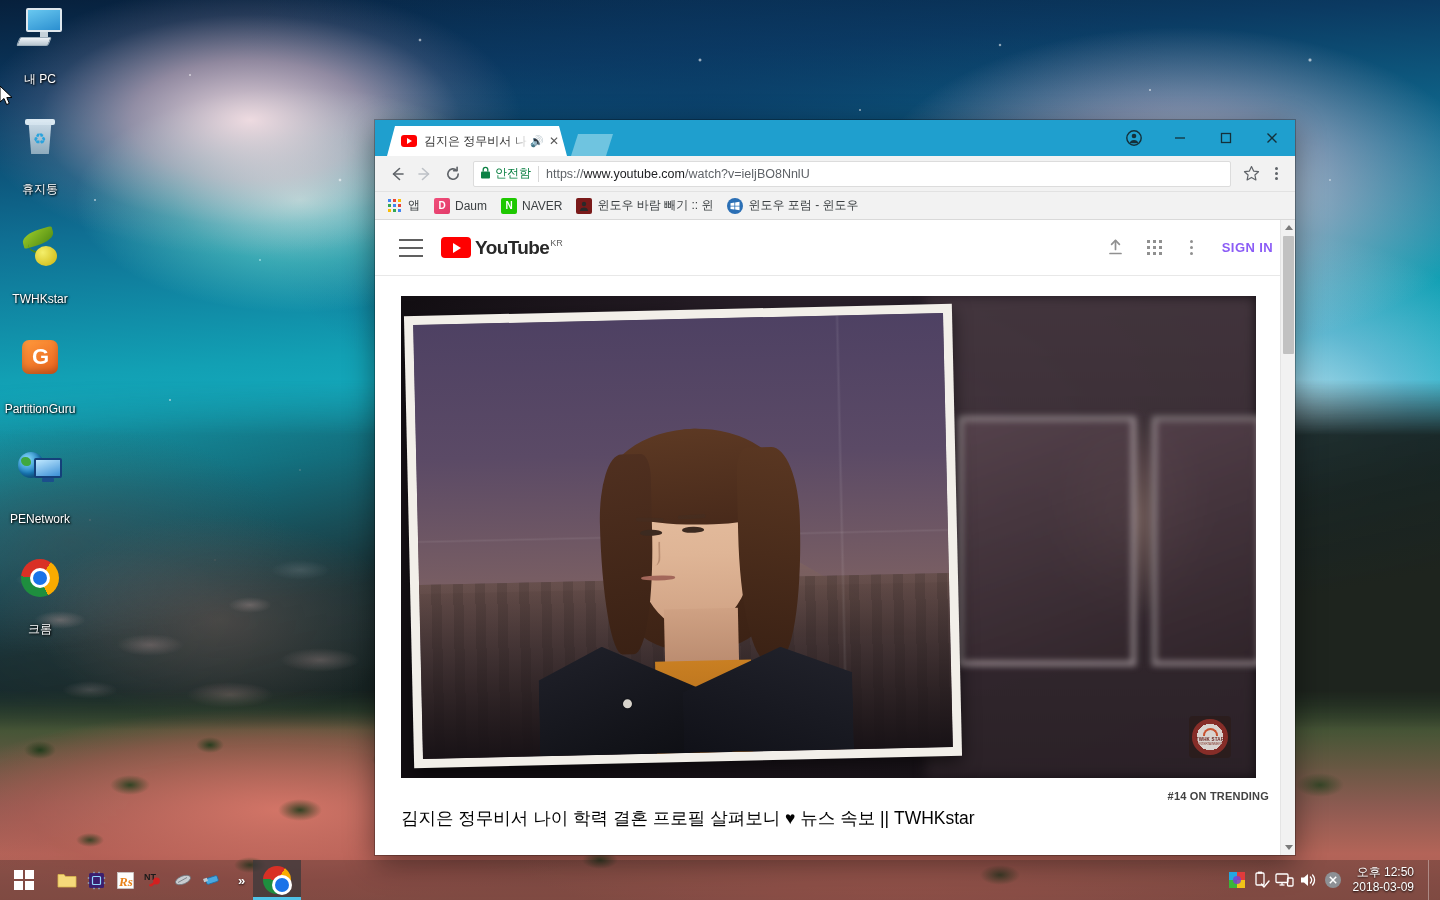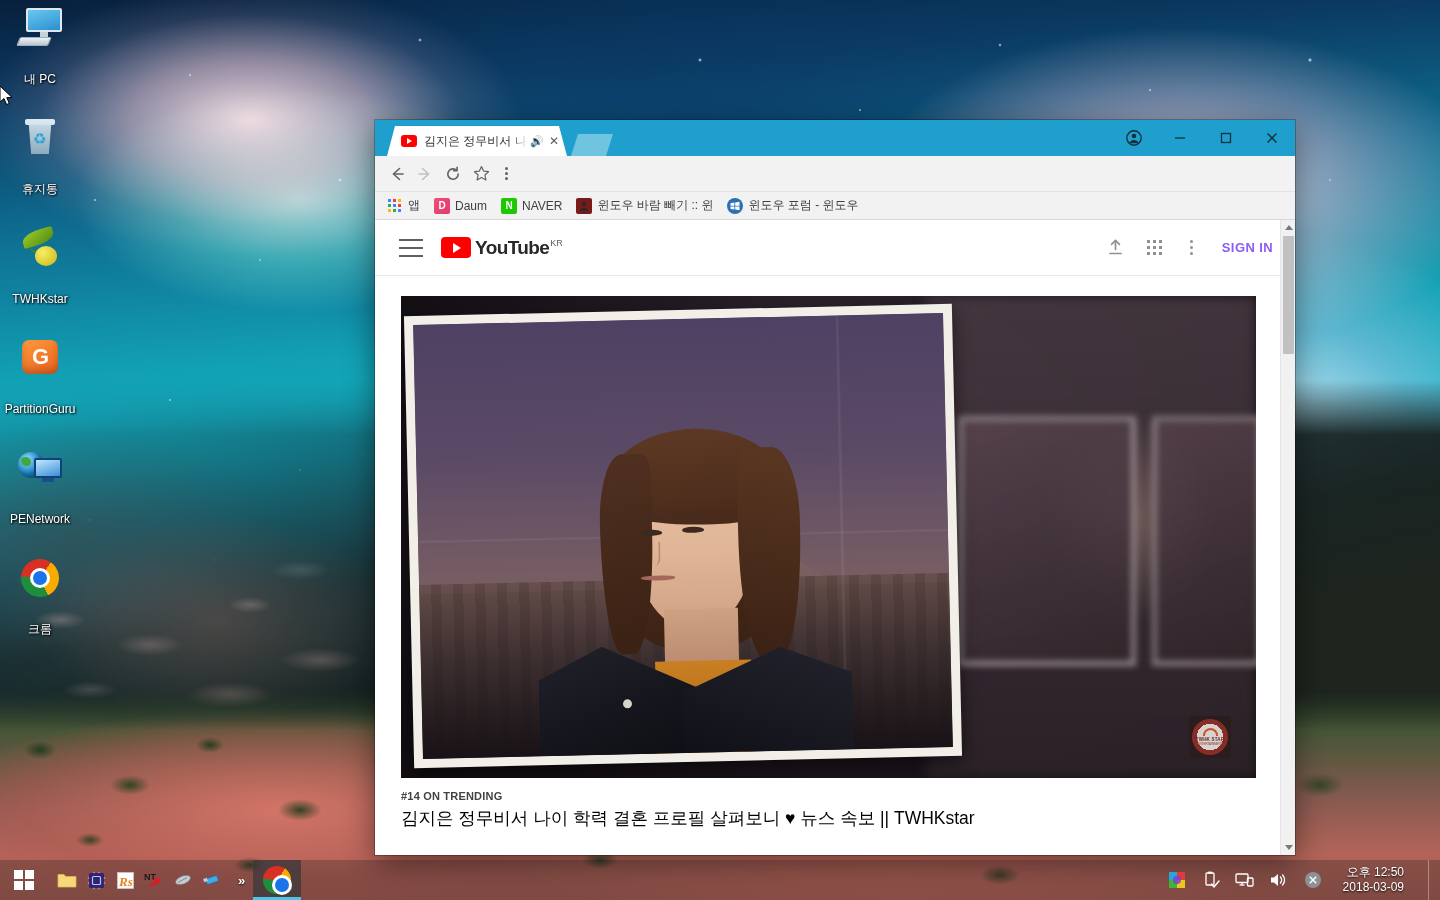--- a/index.html
+++ b/index.html
@@ -433,21 +433,21 @@
   }
   .wm-circle {
     width: 36px; height: 36px; border-radius: 50%;
     background: radial-gradient(circle at 50% 50%, #e8e2de 0 52%, #8e2f28 52% 100%);
     display:flex; flex-direction:column; align-items:center; justify-content:center;
   }
   .wm-head { width: 15px; height: 8px; border: 2.5px solid #d6552f; border-bottom: none; border-radius: 9px 9px 0 0; margin-bottom:1px;}
   .wm-txt { font-size: 4.5px; font-weight: bold; color: #6b1f1a; letter-spacing:.2px; }
   .wm-sub { font-size: 3px; color: #8a3a2c; }
 
-  .trending { margin-top: 12px; font-size: 11px; font-weight: bold; color: #424242; letter-spacing: .2px; }
+  .trending { margin-top: 12px; font-size: 11px; font-weight: bold; color: #424242; letter-spacing: .2px; text-align: right; }
   .vid-title { margin-top: 4px; font-size: 17.5px; color: #030303; white-space: nowrap; }
 
   
   .pscroll { position: absolute; right: 0; top: 0; width: 15px; bottom: 0; background: #f1f1f1; border-left: 1px solid #e4e4e4; }
   .ps-arrow { width: 15px; height: 15px; display:flex;align-items:center;justify-content:center; }
   .ps-arrow i { width:0;height:0;border-left:4px solid transparent;border-right:4px solid transparent;}
   .ps-up i { border-bottom: 5px solid #7a7a7a; }
   .ps-dn { position:absolute; bottom: 0; left: 0; }
   .ps-dn i { border-top: 5px solid #7a7a7a; }
   .ps-thumb { position:absolute; top: 16px; left: 2px; width: 11px; height: 118px; background: #c1c1c1; border-radius: 1px; }
@@ -464,21 +464,21 @@
   .winlogo { width: 20px; height: 20px; display: grid; grid-template-columns: 1fr 1fr; grid-template-rows: 1fr 1fr; gap: 2px; }
   .winlogo i { background: #fff; display:block; }
   .tb-quick { display: flex; align-items: center; gap: 7px; padding-left: 8px; }
   .qi { width: 22px; height: 22px; display:flex; align-items:center; justify-content:center; }
   .chev { color: #fff; font-size: 13px; font-weight: bold; padding: 0 8px; text-shadow: 0 1px 2px rgba(0,0,0,.8); }
   .tb-app {
     width: 48px; height: 40px; background: rgba(55,55,58,.72);
     display: flex; align-items: center; justify-content: center; position: relative;
   }
   .tb-app:after { content:''; position:absolute; left:0; right:0; bottom:0; height:3px; background:#4fc3e8; }
-  .tray { margin-left: auto; display: flex; align-items: center; gap: 14px; padding-right: 6px; }
+  .tray { margin-left: auto; display: flex; align-items: center; gap: 4px; padding-right: 6px; }
   .tray-ic { width: 20px; height: 20px; display:flex;align-items:center;justify-content:center;color:#fff; }
   .clock { color: #fff; font-size: 12px; line-height: 15px; text-align: right; padding: 0 10px 0 6px;
     text-shadow: 0 1px 2px rgba(0,0,0,.9); }
   .showdesk { width: 6px; height: 40px; border-left: 1px solid rgba(255,255,255,.35); }
 </style>
 </head>
 <body>
 
 <div id="desktop">
   <div class="wall-layer wall-sky"></div>
@@ -600,20 +600,31 @@
             <line x1="12.4" y1="9" x2="3" y2="9" stroke="#bdc1c6" stroke-width="1.6" stroke-linecap="round"></line>
           </svg>
       </div>
       <div class="navbtn">
         <svg width="18" height="18" viewBox="0 0 18 18">
             <path d="M14.2 9a5.2 5.2 0 1 1-1.6-3.7" fill="none" stroke="#5f6368" stroke-width="1.6" stroke-linecap="round"></path>
             <polyline points="13.1,2.2 13.1,5.8 9.6,5.8" fill="none" stroke="#5f6368" stroke-width="1.6" stroke-linecap="round" stroke-linejoin="round"></polyline>
           </svg>
       </div>
 
+      <div class="omnibox">
+        <span class="lock">
+          <svg width="11" height="13" viewBox="0 0 11 13">
+              <rect x="1" y="5.4" width="9" height="7" rx="1" fill="#0b8043"></rect>
+              <path d="M3.2 5.4V3.6a2.3 2.3 0 0 1 4.6 0v1.8" fill="none" stroke="#0b8043" stroke-width="1.3"></path>
+            </svg>
+        </span>
+        <span class="secure">안전함</span>
+        <span class="divider-v"></span>
+        <span class="url"><span class="grey">https://</span><span>www.youtube.com</span><span class="grey">/watch?v=ieljBO8NnlU</span></span>
+      </div>
 
       <div class="navbtn">
         <svg width="17" height="17" viewBox="0 0 17 17">
             <polygon points="8.5,1.6 10.6,6.1 15.5,6.7 11.9,10 12.9,14.9 8.5,12.4 4.1,14.9 5.1,10 1.5,6.7 6.4,6.1" fill="none" stroke="#5f6368" stroke-width="1.2" stroke-linejoin="round"></polygon>
           </svg>
       </div>
       <div class="kebab">
           <span></span>
           <span></span>
           <span></span>

